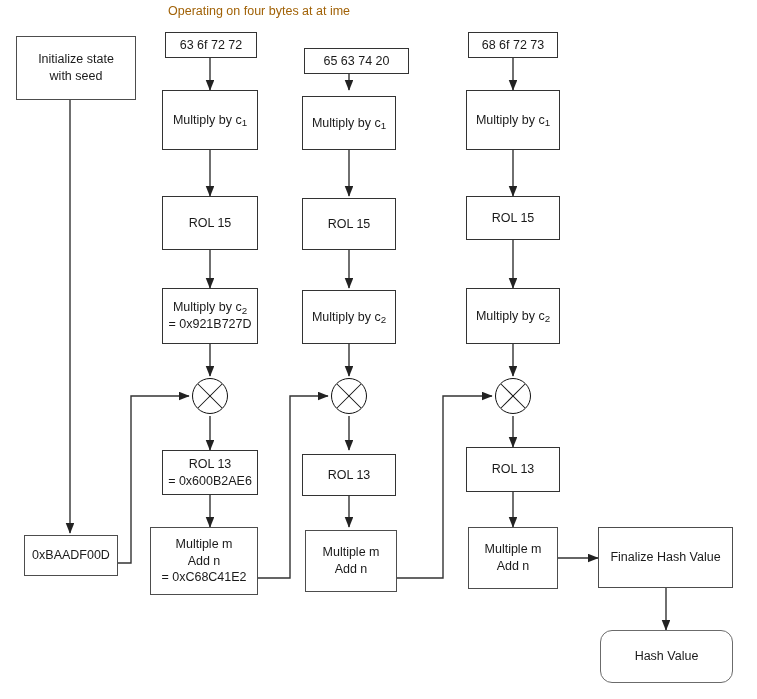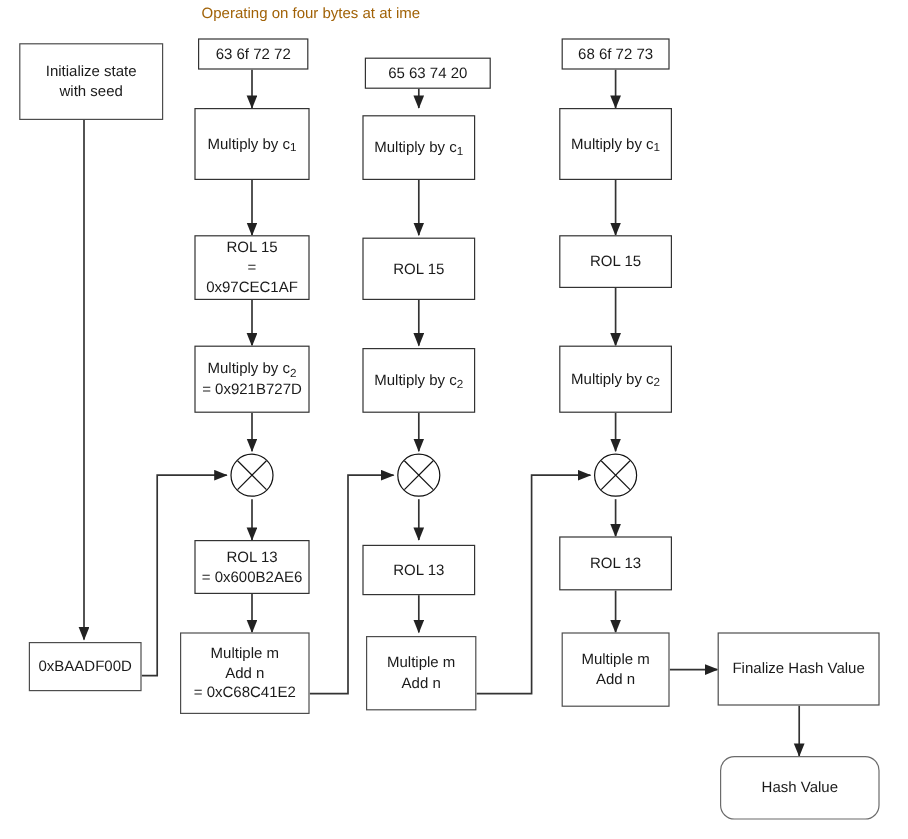--- a/index.html
+++ b/index.html
@@ -121,21 +121,20 @@
   <div class="node" style="left:24px; top:535px; width:94px; height:41px;">0xBAADF00D</div>
 
   <div class="node dark" style="left:165px; top:32px; width:92px; height:26px;">63 6f 72 72</div>
 
   <div class="node dark" style="left:162px; top:90px; width:96px; height:60px; flex-direction:column;">
     <div><span>Multiply by c</span><sub>1</sub></div>
   </div>
 
   <div class="node dark" style="left:162px; top:196px; width:96px; height:54px; flex-direction:column;">
     <div>ROL 15</div>
-    <div>= 0x97CEC1AF</div>
   </div>
 
   <div class="node dark" style="left:162px; top:288px; width:96px; height:56px; flex-direction:column;">
     <div><span>Multiply by c</span><sub>2</sub></div>
     <div>= 0x921B727D</div>
   </div>
 
   <div class="xor" style="left:192px; top:378px; width:36px; height:36px;"></div>
 
   <div class="node dark" style="left:162px; top:450px; width:96px; height:45px; flex-direction:column;">

